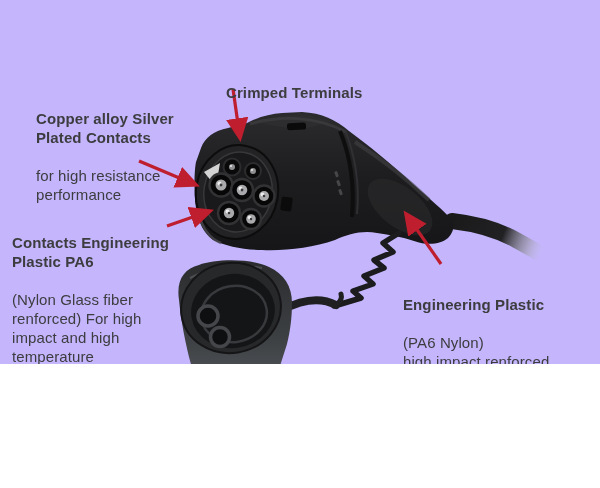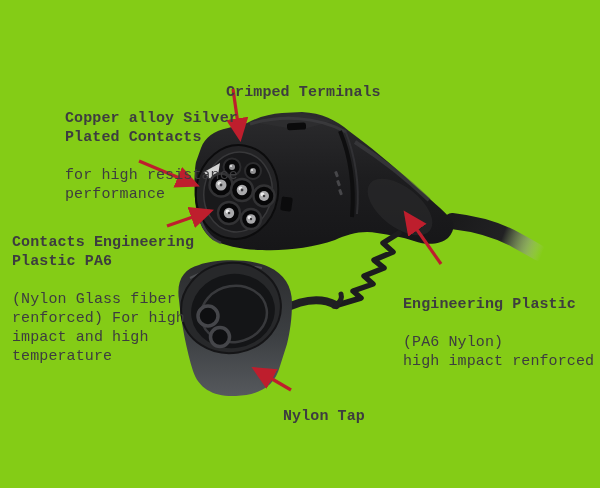--- a/index.html
+++ b/index.html
@@ -1,28 +1,28 @@
 <!DOCTYPE html>
 <html><head>
 <meta charset="utf-8">
 <style>
   html,body{margin:0;padding:0;background:#fff;}
   #stage{
-    position:relative;width:600px;height:488px;background:#84cc16;
-    overflow:hidden;font-family:Liberation Mono, monospace;
+    position:relative;width:600px;height:364px;background:#c4b5fd;
+    overflow:hidden;font-family:Liberation Sans, sans-serif;
   }
   #art{position:absolute;left:0;top:0;}
   .label{
     position:absolute;color:#3d3d3f;font-size:15px;line-height:19px;
     letter-spacing:.1px;white-space:pre-line;
   }
   .label .b{display:block;font-weight:700;white-space:pre-line;}
   .label .r{display:block;font-weight:400;white-space:pre-line;}
   #lbl-crimped    {left:226px;top:64px;}
-  #lbl-copper     {left:36px; top:90px;margin-left:29px;}
+  #lbl-copper     {left:36px; top:90px;}
   #lbl-special    {left:12px; top:214px;}
   #lbl-engineering{left:403px;top:276px;}
   #lbl-rubber     {left:283px;top:388px;}
 </style>
 </head>
 <body>
 
 <div id="stage">
 
   <svg id="art" width="600" height="488" viewBox="0 0 600 488">

